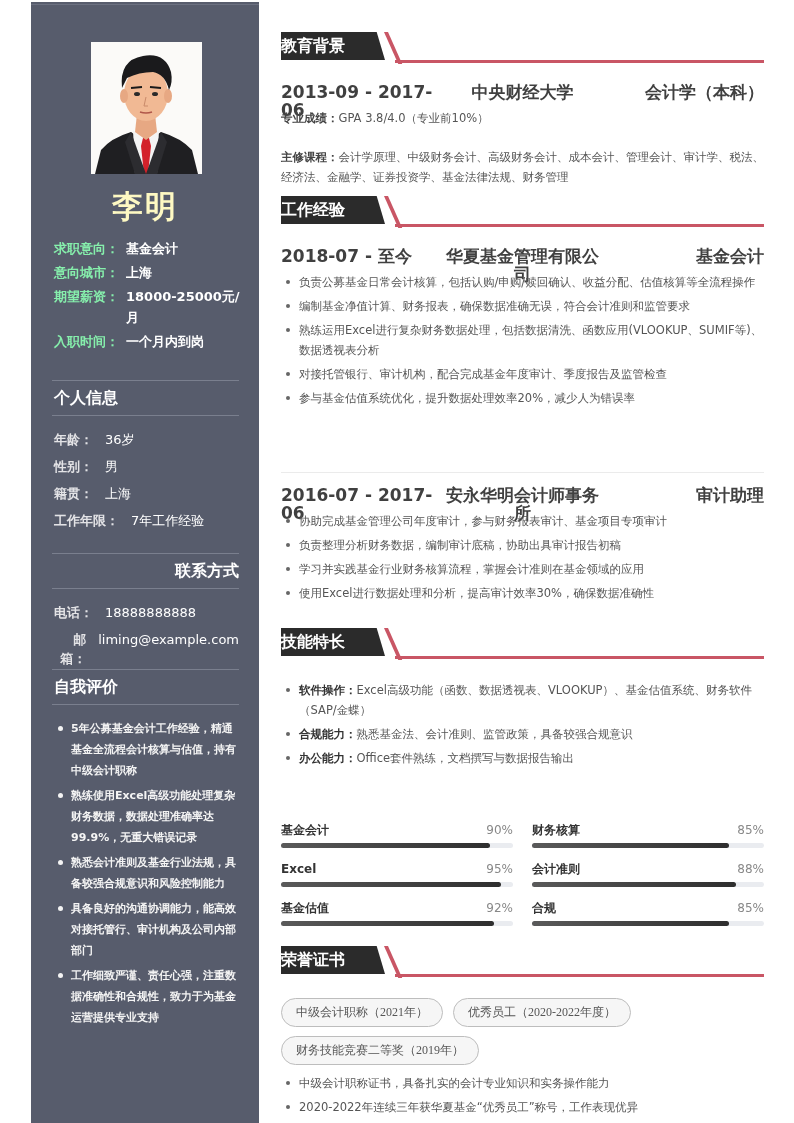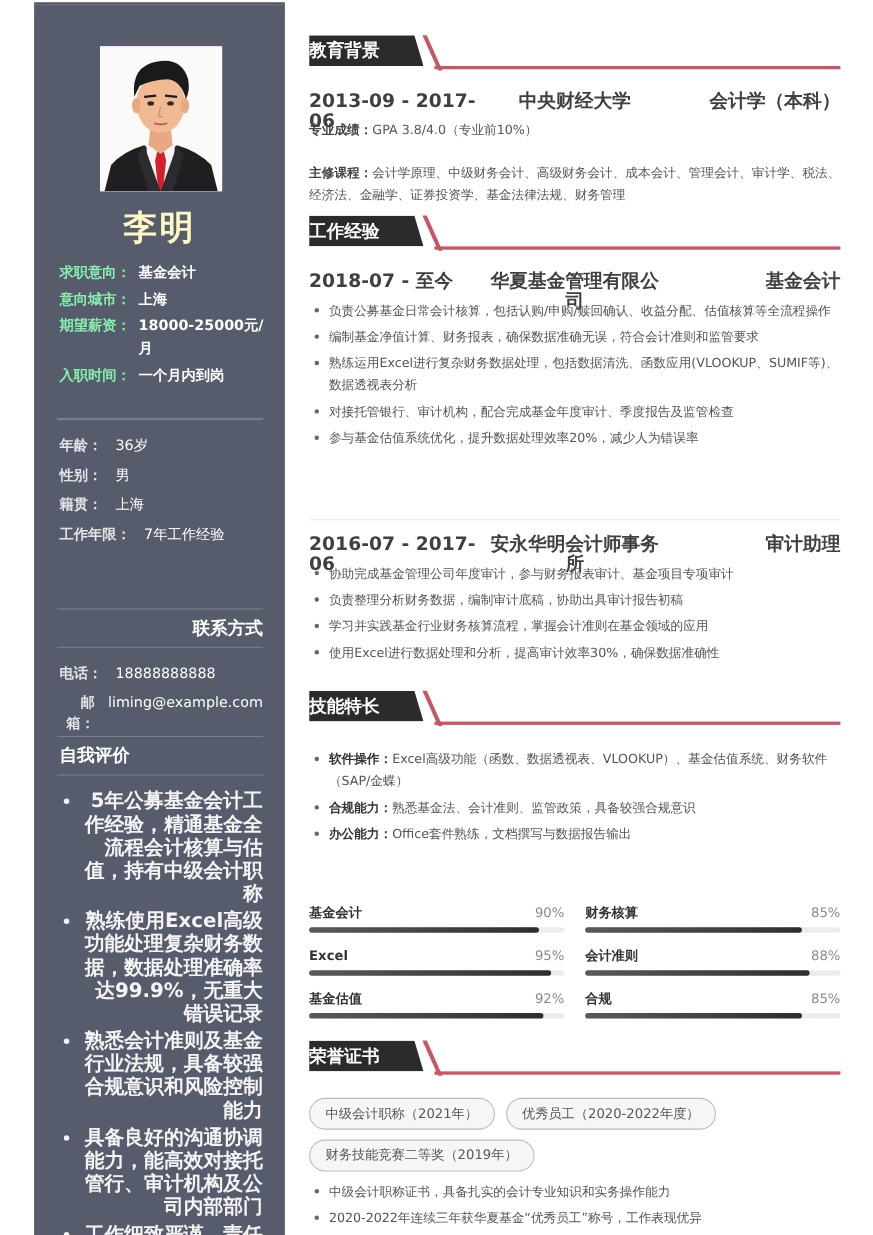--- a/index.html
+++ b/index.html
@@ -23,21 +23,21 @@
     .intent-row { display: flex; font-size: 13px; font-weight: bold; line-height: 21px; margin-bottom: 3px; }
     .intent-row .k { width: 72px; flex-shrink: 0; color: #86efac; }
     .intent-row .v { color: #fff; }
     .side-sec { position: absolute; left: 21px; width: 187px; }
     .side-divider { height: 1px; background: #7a7f8e; }
     .side-title { font-size: 16px; font-weight: bold; color: #fff; padding: 6px 0 6px 2px; line-height: 22px; }
     .kv { display: flex; font-size: 13px; line-height: 19px; margin-bottom: 8px; padding-left: 2px; }
     .kv .k { font-weight: bold; color: #e3e3e6; margin-right: 12px; }
     .kv .v { color: #fff; }
     .self-list { list-style: none; padding-left: 2px; }
-    .self-list li { position: relative; padding-left: 17px; font-size: 18px; font-weight: bold; line-height: 21px; color: #f4f4f4; margin-bottom: 4px; text-align: right; }
+    .self-list li { position: relative; padding-left: 17px; font-size: 11px; font-weight: bold; line-height: 21px; color: #f4f4f4; margin-bottom: 4px; }
     .self-list li::before { content: ""; position: absolute; left: 4px; top: 8px; width: 5px; height: 5px; border-radius: 50%; background: #f4f4f4; }
 
     .main { position: absolute; left: 281px; top: 0; width: 483px; }
     .sec-head { position: absolute; left: 0; width: 483px; height: 32px; }
     .sec-head .label {
       position: absolute; left: 0; top: 0; height: 28px; width: 104px;
       background: #2b2b2b; color: #fff; font-size: 16px; font-weight: bold;
       line-height: 28px; 
       clip-path: polygon(0 0, 92% 0, 100% 100%, 0 100%);
     }
@@ -60,21 +60,21 @@
     .job-sep { position: absolute; left: 0; width: 483px; height: 1px; background: #ebebeb; }
 
     .skills { position: absolute; left: 0; top: 822px; width: 483px; display: grid; grid-template-columns: 232px 232px; column-gap: 19px; row-gap: 13px; }
     .skill .top { display: flex; justify-content: space-between; font-size: 12px; line-height: 16px; }
     .skill .nm { font-weight: bold; color: #333; }
     .skill .pct { color: #888; }
     .skill .track { margin-top: 5px; height: 5px; background: #eaecf0; border-radius: 3px; position: relative; }
     .skill .fill { position: absolute; left: 0; top: 0; height: 5px; border-radius: 3px; background: linear-gradient(90deg, #5a5a5a, #2e2e2e); }
 
     .tags { position: absolute; left: 0; top: 998px; width: 483px; display: flex; flex-wrap: wrap; gap: 9px 10px; }
-    .tag { border: 1px solid #bdbdbd; background: #f6f6f6; border-radius: 15px; height: 29px; line-height: 27px; padding: 0 14px; font-size: 12px; color: #555; }
+    .tag { border: 1px solid #bdbdbd; background: #f6f6f6; border-radius: 15px; height: 29px; line-height: 27px; padding: 0 14px; font-size: 12px; color: #555; font-family: Liberation Serif, serif; }
   </style>
 </head>
 <body>
 
 <div class="page">
 
   <aside class="sidebar">
     <div class="sidebar-topline"></div>
 
     <div class="photo">
@@ -125,20 +125,21 @@
         <span class="v">18000-25000元/月</span>
       </div>
       <div class="intent-row">
         <span class="k">入职时间：</span>
         <span class="v">一个月内到岗</span>
       </div>
     </div>
 
     <div class="side-sec" style="top:378px;">
       <div class="side-divider"></div>
+      <div class="side-title">个人信息</div>
       <div class="side-divider" style="margin-bottom:14px;"></div>
       <div class="kv">
         <span class="k">年龄：</span>
         <span class="v">36岁</span>
       </div>
       <div class="kv">
         <span class="k">性别：</span>
         <span class="v">男</span>
       </div>
       <div class="kv">

